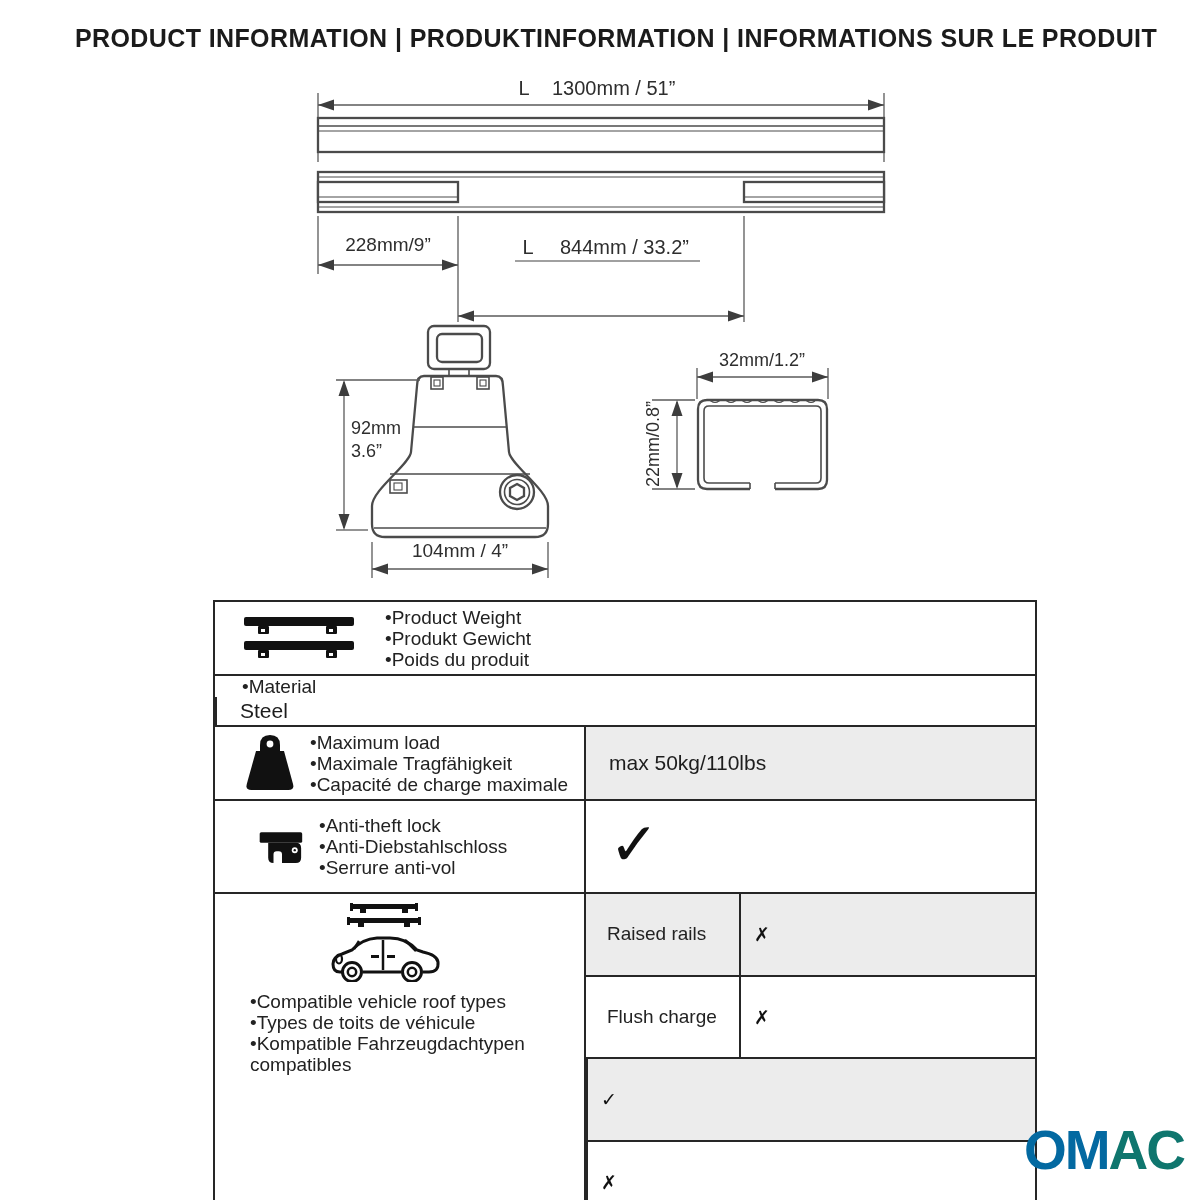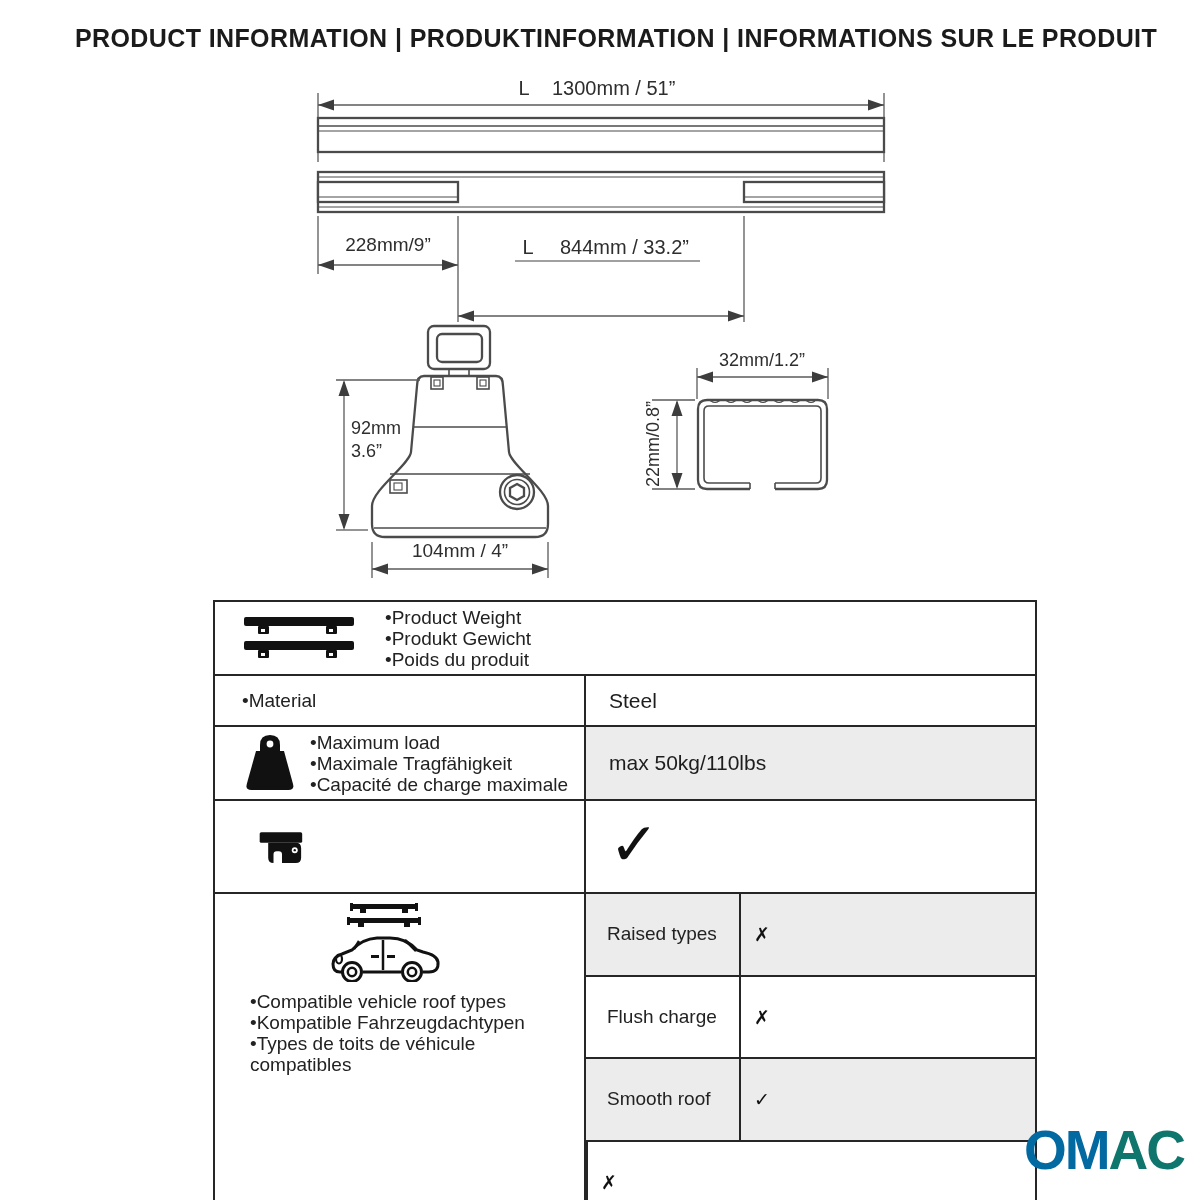--- a/index.html
+++ b/index.html
@@ -17,21 +17,21 @@
   .dline{stroke:#5a5a5a;stroke-width:1.3;fill:none;}
   .shape{stroke:#4b4b4b;stroke-width:2.3;fill:#fff;}
   .shape-thin{stroke:#4b4b4b;stroke-width:1.6;fill:none;}
   .shape-xthin{stroke:#4b4b4b;stroke-width:1.1;fill:none;}
   .ah{fill:#3d3d3d;}
   
   .tbl{position:absolute;left:213px;top:600px;width:824px;height:624px;
        border:2px solid #262626;box-sizing:border-box;background:#fff;display:flex;flex-direction:column;}
   .tr{display:flex;box-sizing:border-box;}
   .tr + .tr{border-top:2px solid #262626;}
-  .r1{height:72px;}.r2{height:51px;}.r3{height:74px;}.r4{height:93px;}.r5{flex:1;}
+  .r1{height:72px;}.r2{height:51px;flex-direction:column;}.r3{height:74px;}.r4{height:93px;}.r5{flex:1;}
   .lcell{width:369px;box-sizing:border-box;display:flex;align-items:center;}
   .vcell{flex:1;border-left:2px solid #262626;display:flex;align-items:center;
          padding-left:23px;font-size:21px;color:#1d1d1d;box-sizing:border-box;}
   .gray{background:#ececec;}
   .lines{font-size:19px;line-height:21px;color:#222;}
   .r1 .lcell{padding-left:27px;}
   .r1 .icon-slot{margin-right:28px;display:flex;}
   .r2 .lcell{padding-left:27px;font-size:19px;}
   .r3 .lcell{padding-left:29px;}
   .r3 .icon-slot{margin-right:14px;display:flex;}
@@ -224,20 +224,25 @@
     <div class="tr r4">
       <div class="lcell">
         <span class="icon-slot">
           <svg width="54" height="34" viewBox="0 0 42 32">
             <rect x="0" y="2" width="40" height="10" rx="1.5" fill="#111"></rect>
             <path d="M8,12 h26 q5,0 5,5 v9 q0,5 -5,5 h-13 v-8 q0,-3 -3,-3 h-2 q-3,0 -3,3 v8 h0 q-5,0 -5,-5 z" fill="#111"></path>
             <circle cx="33" cy="19" r="2.8" fill="#fff"></circle>
             <circle cx="33" cy="19" r="1.1" fill="#111"></circle>
           </svg>
         </span>
+        <div class="lines">
+          <div>•Anti-theft lock</div>
+          <div>•Anti-Diebstahlschloss</div>
+          <div>•Serrure anti-vol</div>
+        </div>
       </div>
       <div class="vcell">
         <span class="bigmark">✓</span>
       </div>
     </div>
 
     <div class="tr r5">
       <div class="lcell">
         <span class="caricon">
           <svg width="114" height="80" viewBox="0 0 114 80">
@@ -266,36 +271,35 @@
               <ellipse cx="9" cy="29" rx="3" ry="4.5" stroke-width="2.2"></ellipse>
             </g>
             <g fill="#111" transform="translate(0,28)">
               <rect x="41" y="25" width="8" height="3"></rect>
               <rect x="57" y="25" width="8" height="3"></rect>
             </g>
           </svg>
         </span>
         <div class="lines">
           <div>•Compatible vehicle roof types</div>
+          <div>•Types de toits de véhicule</div>
           <div>•Kompatible Fahrzeugdachtypen</div>
-          <div>•Types de toits de véhicule</div>
           <div>compatibles</div>
         </div>
       </div>
       <div class="subtbl">
         <div class="srow gray">
-          <div class="slabel">Raised types</div>
+          <div class="slabel">Raised rails</div>
           <div class="smark">✗</div>
         </div>
         <div class="srow">
           <div class="slabel">Flush charge</div>
           <div class="smark">✗</div>
         </div>
         <div class="srow gray">
-          <div class="slabel">Smooth roof</div>
           <div class="smark">✓</div>
         </div>
         <div class="srow">
           <div class="smark">✗</div>
         </div>
       </div>
     </div>
   </div>
 
   <div class="brand"><span class="bk">OM</span><span class="rd">AC</span></div>

